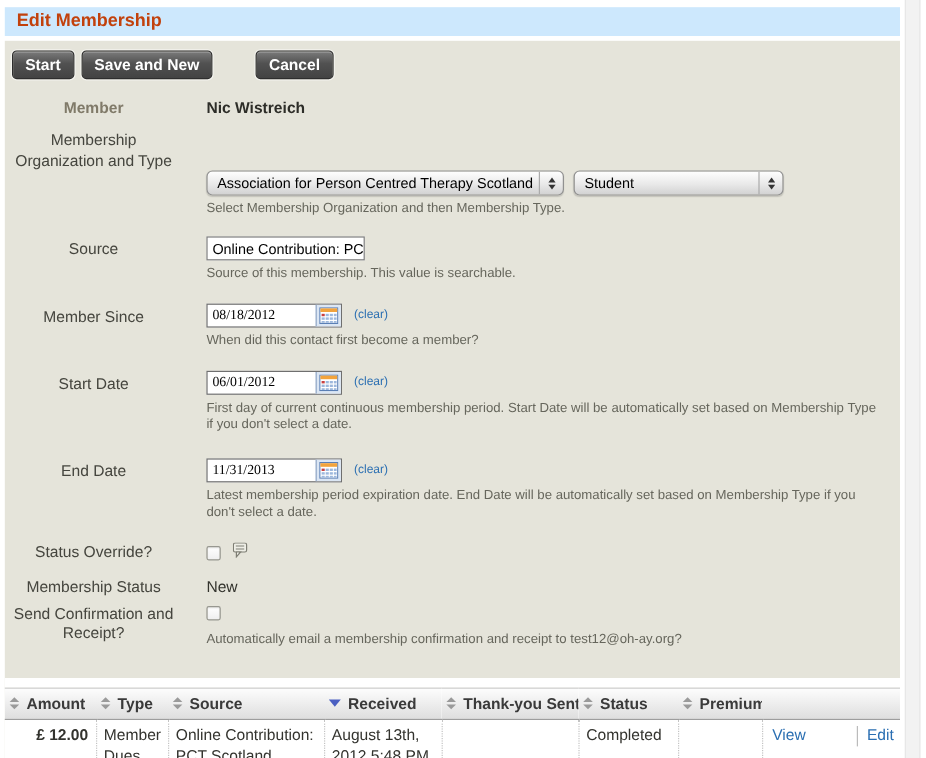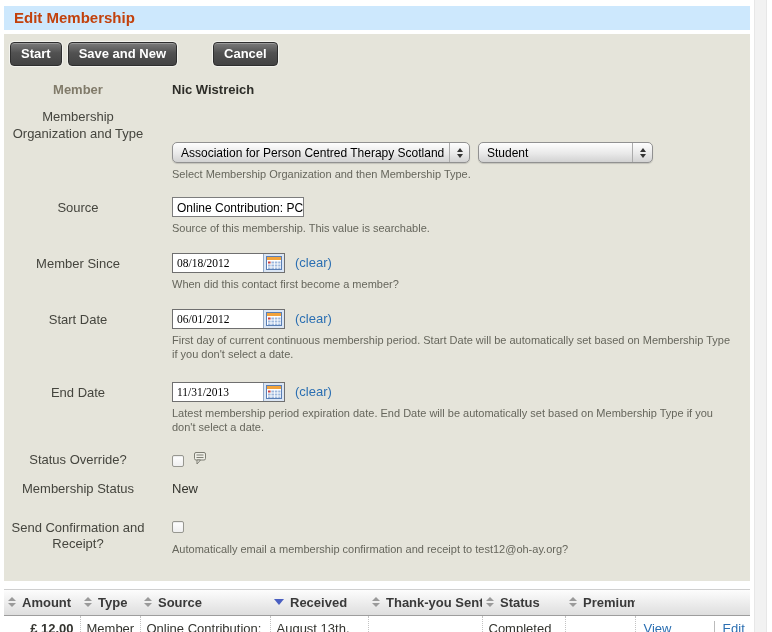--- a/index.html
+++ b/index.html
@@ -50,39 +50,39 @@
   
   .textbox { display:inline-block; height:20px; line-height:18px; border:1px solid #7d7d7d; background:#fff;
              padding:1px 4px; font-size:12px; color:#000; white-space:nowrap; overflow:hidden; vertical-align:middle; }
   .src-input { width:132px; }
   .datebox { display:inline-flex; align-items:stretch; height:20px; border:1px solid #6f6f6f; background:#fff;
              vertical-align:middle; width:113px; }
   .datebox .dtext { flex:1; font-family:Liberation Serif, serif; font-size:11.5px;
                     color:#000; padding:3px 0 0 4px; white-space:nowrap; overflow:hidden; }
   .datebox .dcal { flex:none; width:21px; background:#dbe6f4; border-left:1px solid #93a9c6;
                    display:flex; align-items:center; justify-content:center; cursor:pointer; }
-  .clear-link { color:#2b6fb2; font-size:13px; margin-left:10px; line-height:20px; cursor:pointer; text-decoration:none; }
+  .clear-link { color:#2b6fb2; font-size:10px; margin-left:10px; line-height:20px; cursor:pointer; text-decoration:none; }
   .inline-row { display:flex; align-items:center; }
 
   
   .cbox { display:inline-block; width:12px; height:12px; border:1px solid #979790; border-radius:2px;
           background:linear-gradient(#fff,#efefef); box-shadow:inset 0 1px 1px rgba(0,0,0,.08);
           vertical-align:middle; margin-top:4px; cursor:pointer; }
   .balloon { margin-left:10px; margin-top:3px; }
 
   
   .row-member { margin-top:13px; }
   .row-org { margin-top:8px; }
   .row-source { margin-top:15px; }
   .row-msince { margin-top:18px; }
   .row-sdate { margin-top:18px; }
   .row-edate { margin-top:20px; }
   .row-override { margin-top:15px; }
   .row-status { margin-top:9px; }
-  .row-confirm { margin-top:20px; }
+  .row-confirm { margin-top:4px; }
 
   
   .table-wrap { margin-top:24px; }
   .section-gap { height:8px; background:#fff; }
   table.contrib { width:746px; border-collapse:collapse; table-layout:fixed; background:#fff; }
   table.contrib thead tr { background:linear-gradient(#fefefe,#dedede); }
   table.contrib th { font-weight:bold; color:#3a3a3a; text-align:left; padding:5px 4px;
                      border-top:1px solid #cfcfcf; border-bottom:1px solid #9d9d9d; font-size:13px;
                      white-space:nowrap; overflow:hidden; cursor:pointer; }
   table.contrib td { vertical-align:top; padding:5px 6px; font-size:13px; color:#33332e;

